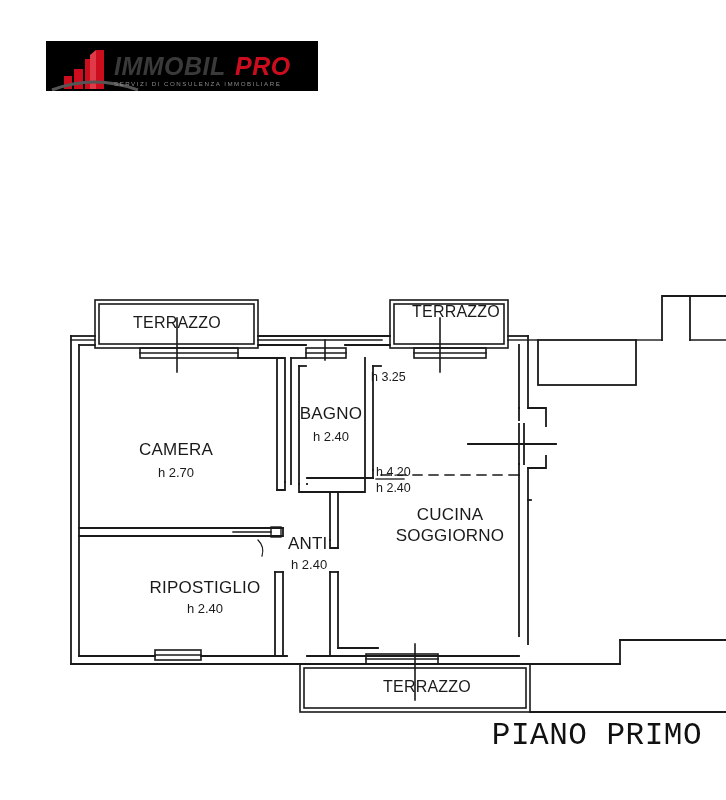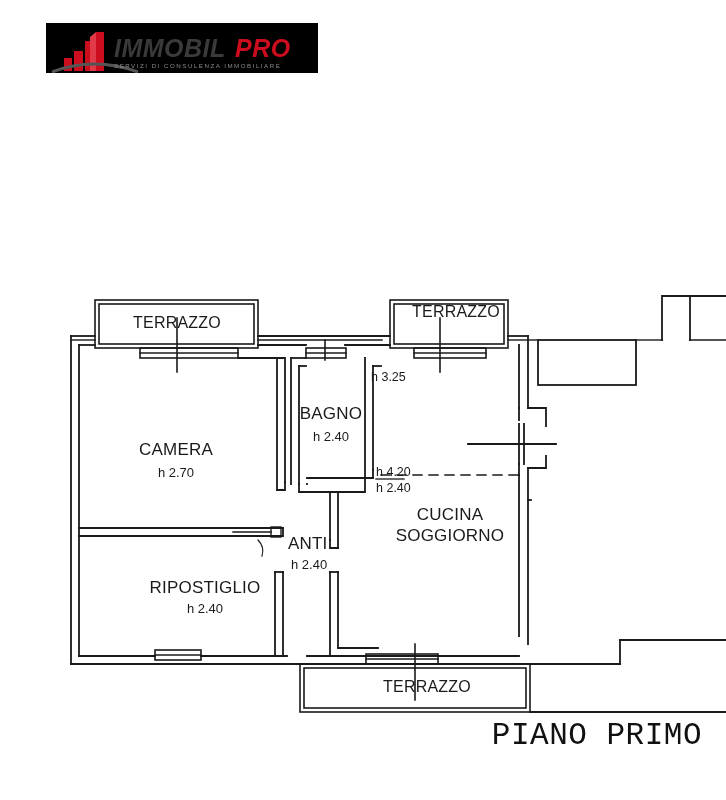--- a/index.html
+++ b/index.html
@@ -19,21 +19,21 @@
     left: 0; top: 0;
     width: 726px;
     height: 800px;
     background: #ffffff;
   }
 
   
   #logo {
     position: absolute;
     left: 14px;
-    top: 23px;
+    top: 41px;
     width: 272px;
     height: 50px;
     padding-left: 32px;
   }
   #logo .logo-svg { display: block; }
 
   
   #plan {
     position: absolute;
     left: 0;

